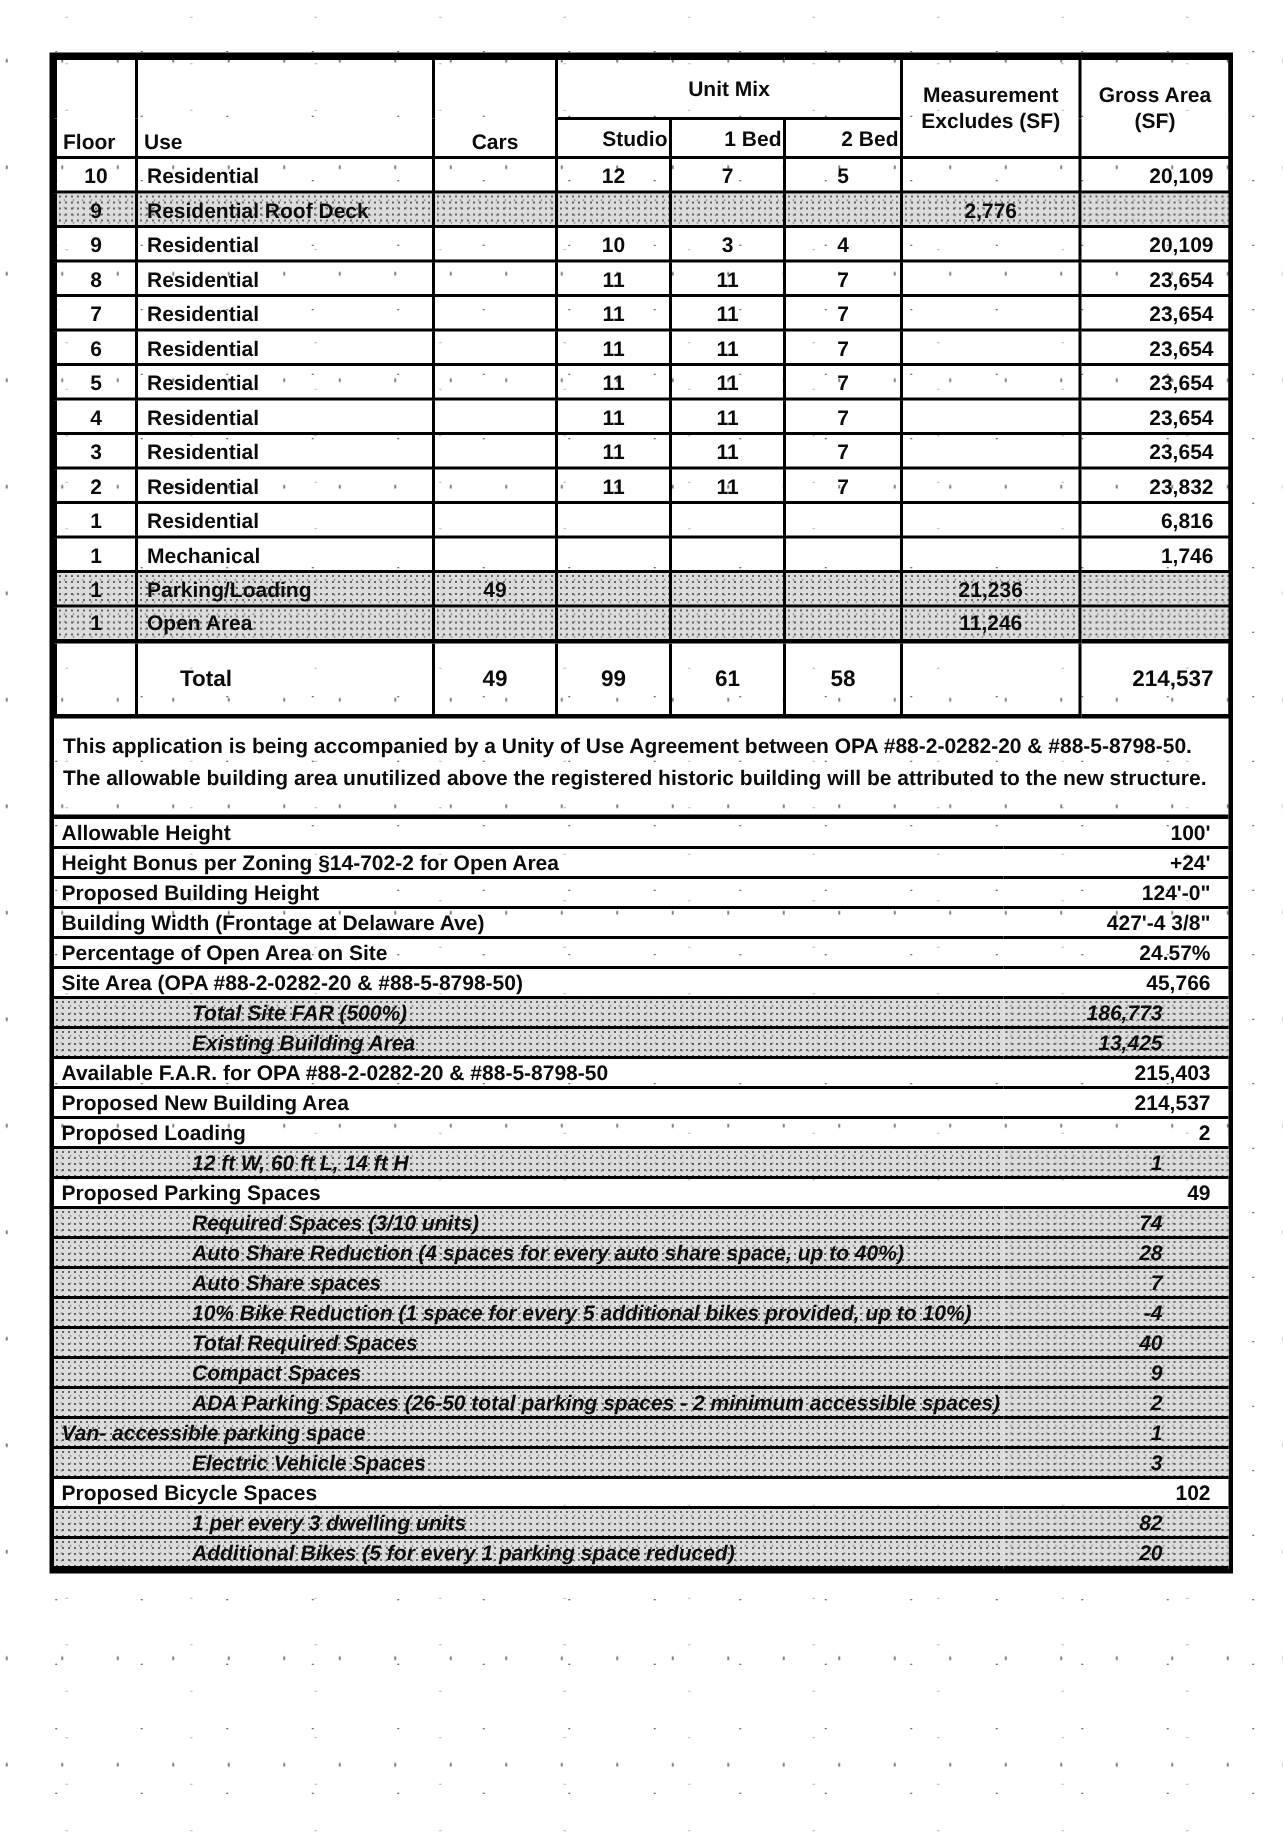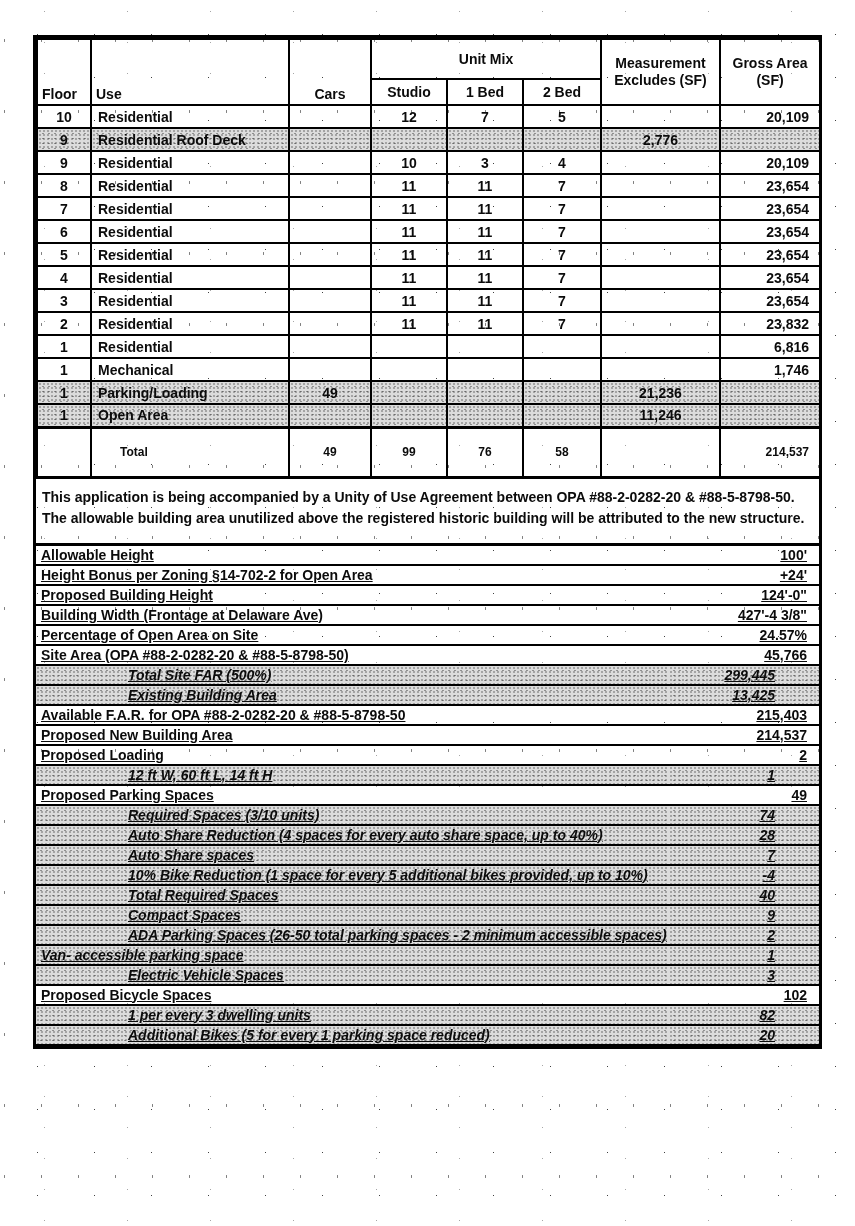--- a/index.html
+++ b/index.html
@@ -21,47 +21,47 @@
   table{border-collapse:collapse;width:100%;table-layout:fixed;}
   
   .floor-table th,.floor-table td{
     border:2px solid #000;box-sizing:border-box;
     font-size:14px;overflow:hidden;white-space:nowrap;
   }
   .floor-table thead th{font-weight:700;background:transparent;}
   .h-floor,.h-use{vertical-align:bottom;text-align:left;padding:2px 4px;}
   .h-cars{vertical-align:bottom;padding:2px 2px;}
   .h-unitmix{text-align:center;vertical-align:middle;height:40px;border-bottom:2px solid #000;}
-  .h-sub{text-align:center;vertical-align:middle;height:26px;}
+  .h-sub{text-align:right;vertical-align:middle;height:26px;}
   .h-meas,.h-gross{text-align:center;vertical-align:middle;line-height:1.25;}
   .floor-table td{height:23px;font-weight:600;}
   td.c-floor{text-align:center;}
   td.c-use{text-align:left;padding-left:6px;}
   td.c-cars,td.c-st,td.c-b1,td.c-b2,td.c-ex{text-align:center;}
   td.c-gr{text-align:right;padding-right:10px;}
-  tr.total-row td{height:50px;border-top:3px solid #000;border-bottom:3px solid #000;font-weight:700;font-size:12px;}
+  tr.total-row td{height:50px;border-top:3px solid #000;border-bottom:3px solid #000;font-weight:700;font-size:15px;}
   tr.total-row td.c-use{padding-left:28px;}
   
   .shaded, .shaded td{
     background-color:#dcdcdc;
     background-image:
       radial-gradient(rgba(0,0,0,.55) .6px, transparent .8px),
       radial-gradient(rgba(0,0,0,.35) .6px, transparent .8px);
     background-size:4px 4px, 6px 5px;
     background-position:0 0, 2px 2px;
   }
   
   .note{
     padding:8px 6px 14px 6px;font-size:14px;font-weight:700;line-height:1.5;
     border-bottom:3px solid #000;
   }
   
   .summary-table td{
     border-bottom:2px solid #000;box-sizing:border-box;
-    height:15px;font-size:14px;overflow:hidden;white-space:nowrap;text-decoration:underline;
+    height:15px;font-size:14px;overflow:hidden;white-space:nowrap;
   }
   .summary-table tr.main td{font-weight:700;}
   .summary-table td.s-label{text-align:left;padding-left:5px;}
   .summary-table td.s-value{text-align:right;padding-right:12px;width:150px;}
   .summary-table tr.sub td, .summary-table tr.subsub td{font-style:italic;font-weight:600;}
   .summary-table tr.sub td.s-label{padding-left:92px;}
   .summary-table tr.subsub td.s-label{}
   .summary-table tr.sub td.s-value, .summary-table tr.subsub td.s-value{padding-right:44px;}
 </style>
 </head>
@@ -240,21 +240,21 @@
         <td class="c-b1"></td>
         <td class="c-b2"></td>
         <td class="c-ex">11,246</td>
         <td class="c-gr"></td>
       </tr>
       <tr class="total-row">
         <td class="c-floor"></td>
         <td class="c-use">Total</td>
         <td class="c-cars">49</td>
         <td class="c-st">99</td>
-        <td class="c-b1">76</td>
+        <td class="c-b1">61</td>
         <td class="c-b2">58</td>
         <td class="c-ex"></td>
         <td class="c-gr">214,537</td>
       </tr>
     </tbody>
   </table>
 
   <div class="note">This application is being accompanied by a Unity of Use Agreement between OPA #88-2-0282-20 &amp; #88-5-8798-50.  The allowable building area unutilized above the registered historic building will be attributed to the new structure.</div>
 
   <table class="summary-table">
@@ -278,21 +278,21 @@
       <tr class="main">
           <td class="s-label">Percentage of Open Area on Site</td>
           <td class="s-value">24.57%</td>
         </tr>
       <tr class="main">
           <td class="s-label">Site Area (OPA #88-2-0282-20 &amp; #88-5-8798-50)</td>
           <td class="s-value">45,766</td>
         </tr>
       <tr class="sub shaded">
           <td class="s-label">Total Site FAR (500%)</td>
-          <td class="s-value">299,445</td>
+          <td class="s-value">186,773</td>
         </tr>
       <tr class="sub shaded">
           <td class="s-label">Existing Building Area</td>
           <td class="s-value">13,425</td>
         </tr>
       <tr class="main">
           <td class="s-label">Available F.A.R. for OPA #88-2-0282-20 &amp; #88-5-8798-50</td>
           <td class="s-value">215,403</td>
         </tr>
       <tr class="main">

